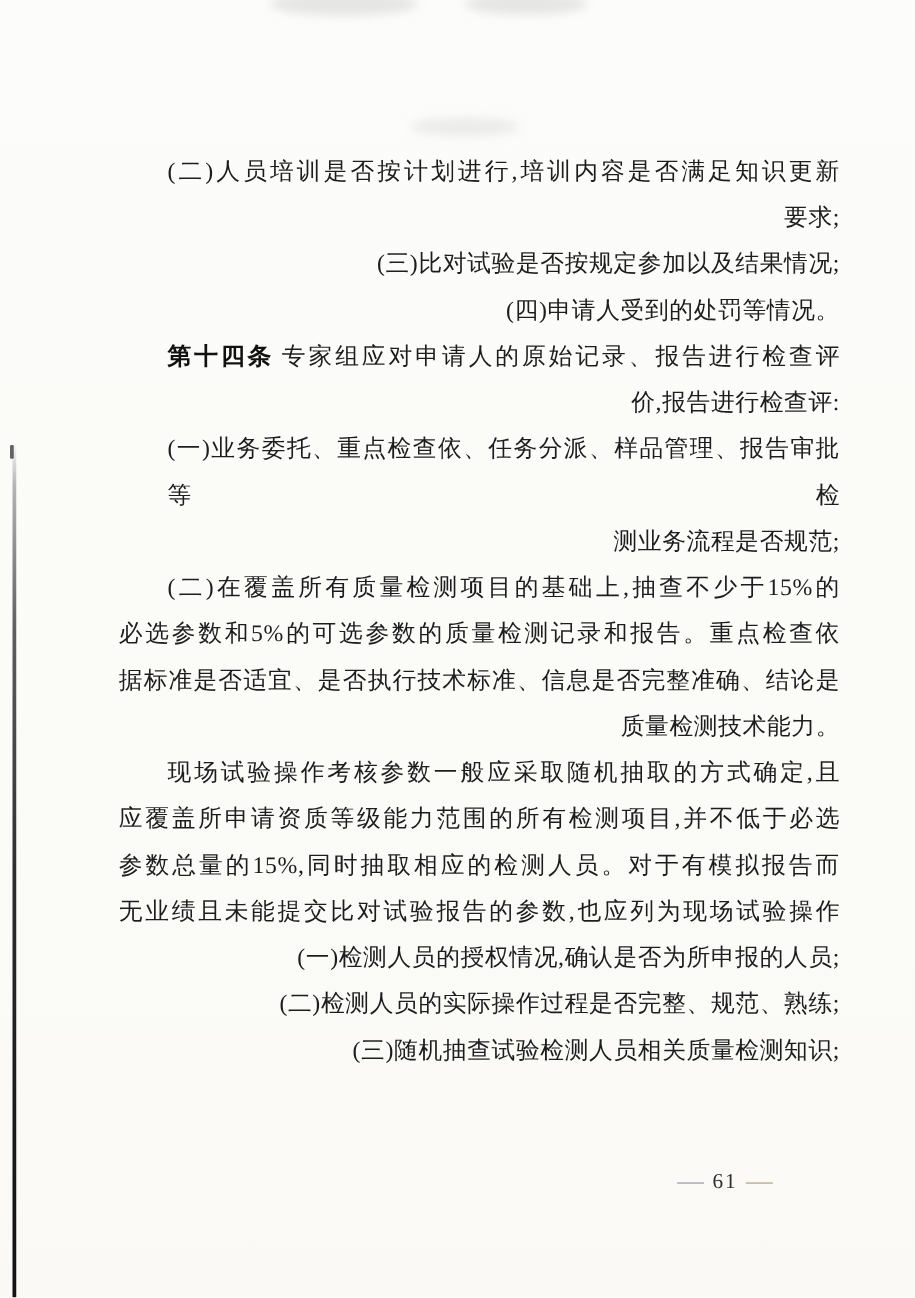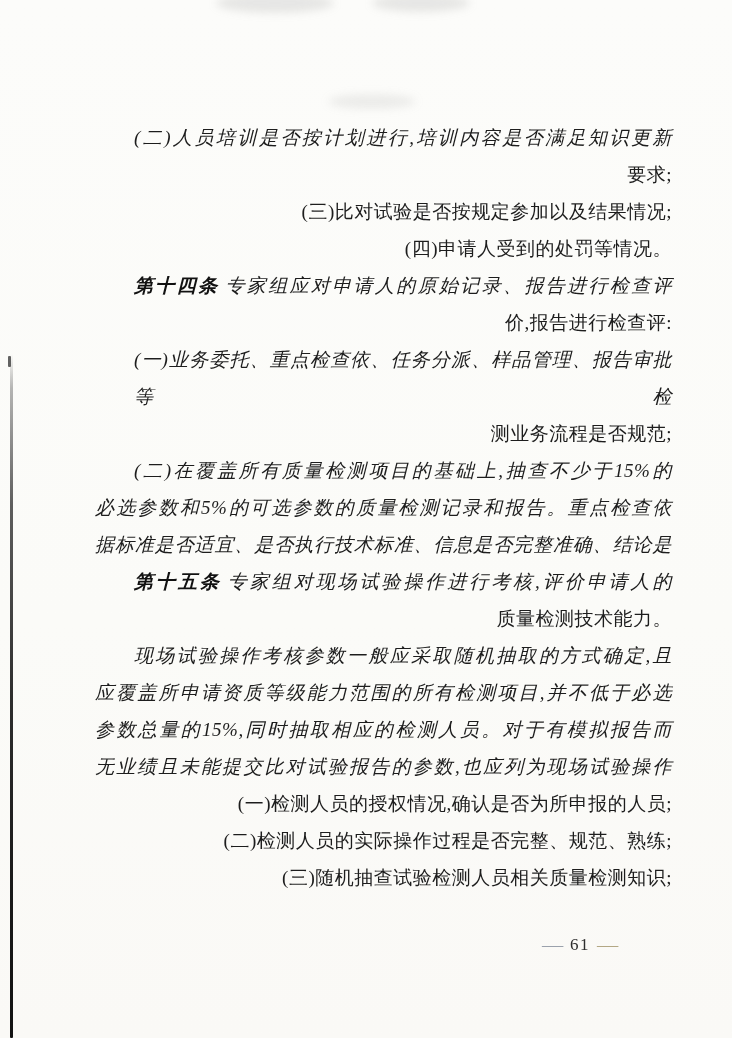--- a/index.html
+++ b/index.html
@@ -66,21 +66,20 @@
     letter-spacing: 0.5px;
   }
   .line {
     width: 100%;
     text-align: right;
   }
   .line.ind { padding-left: 39px; width: 538px; }
   .line.fill {
     text-align: justify;
     text-align-last: justify;
-    font-style: italic;
   }
   .article {
     font-weight: 700;
     color: #111;
     margin-right: 6px;
   }
   
   .pageno {
     position: absolute;
     top: 933px;
@@ -116,21 +115,20 @@
     <div class="line">要求;</div>
     <div class="line ind">(三)比对试验是否按规定参加以及结果情况;</div>
     <div class="line ind">(四)申请人受到的处罚等情况。</div>
     <div class="line ind fill"><b class="article">第十四条</b><span>专家组应对申请人的原始记录、报告进行检查评</span></div>
     <div class="line">价,报告进行检查评:</div>
     <div class="line ind fill">(一)业务委托、重点检查依、任务分派、样品管理、报告审批等检</div>
     <div class="line">测业务流程是否规范;</div>
     <div class="line ind fill">(二)在覆盖所有质量检测项目的基础上,抽查不少于15%的</div>
     <div class="line fill">必选参数和5%的可选参数的质量检测记录和报告。重点检查依</div>
     <div class="line fill">据标准是否适宜、是否执行技术标准、信息是否完整准确、结论是</div>
-    <div class="line ind fill"><b class="article">第十五条</b><span>专家组对现场试验操作进行考核,评价申请人的</span></div>
     <div class="line">质量检测技术能力。</div>
     <div class="line ind fill">现场试验操作考核参数一般应采取随机抽取的方式确定,且</div>
     <div class="line fill">应覆盖所申请资质等级能力范围的所有检测项目,并不低于必选</div>
     <div class="line fill">参数总量的15%,同时抽取相应的检测人员。对于有模拟报告而</div>
     <div class="line fill">无业绩且未能提交比对试验报告的参数,也应列为现场试验操作</div>
     <div class="line ind">(一)检测人员的授权情况,确认是否为所申报的人员;</div>
     <div class="line ind">(二)检测人员的实际操作过程是否完整、规范、熟练;</div>
     <div class="line ind">(三)随机抽查试验检测人员相关质量检测知识;</div>
   </div>
 

